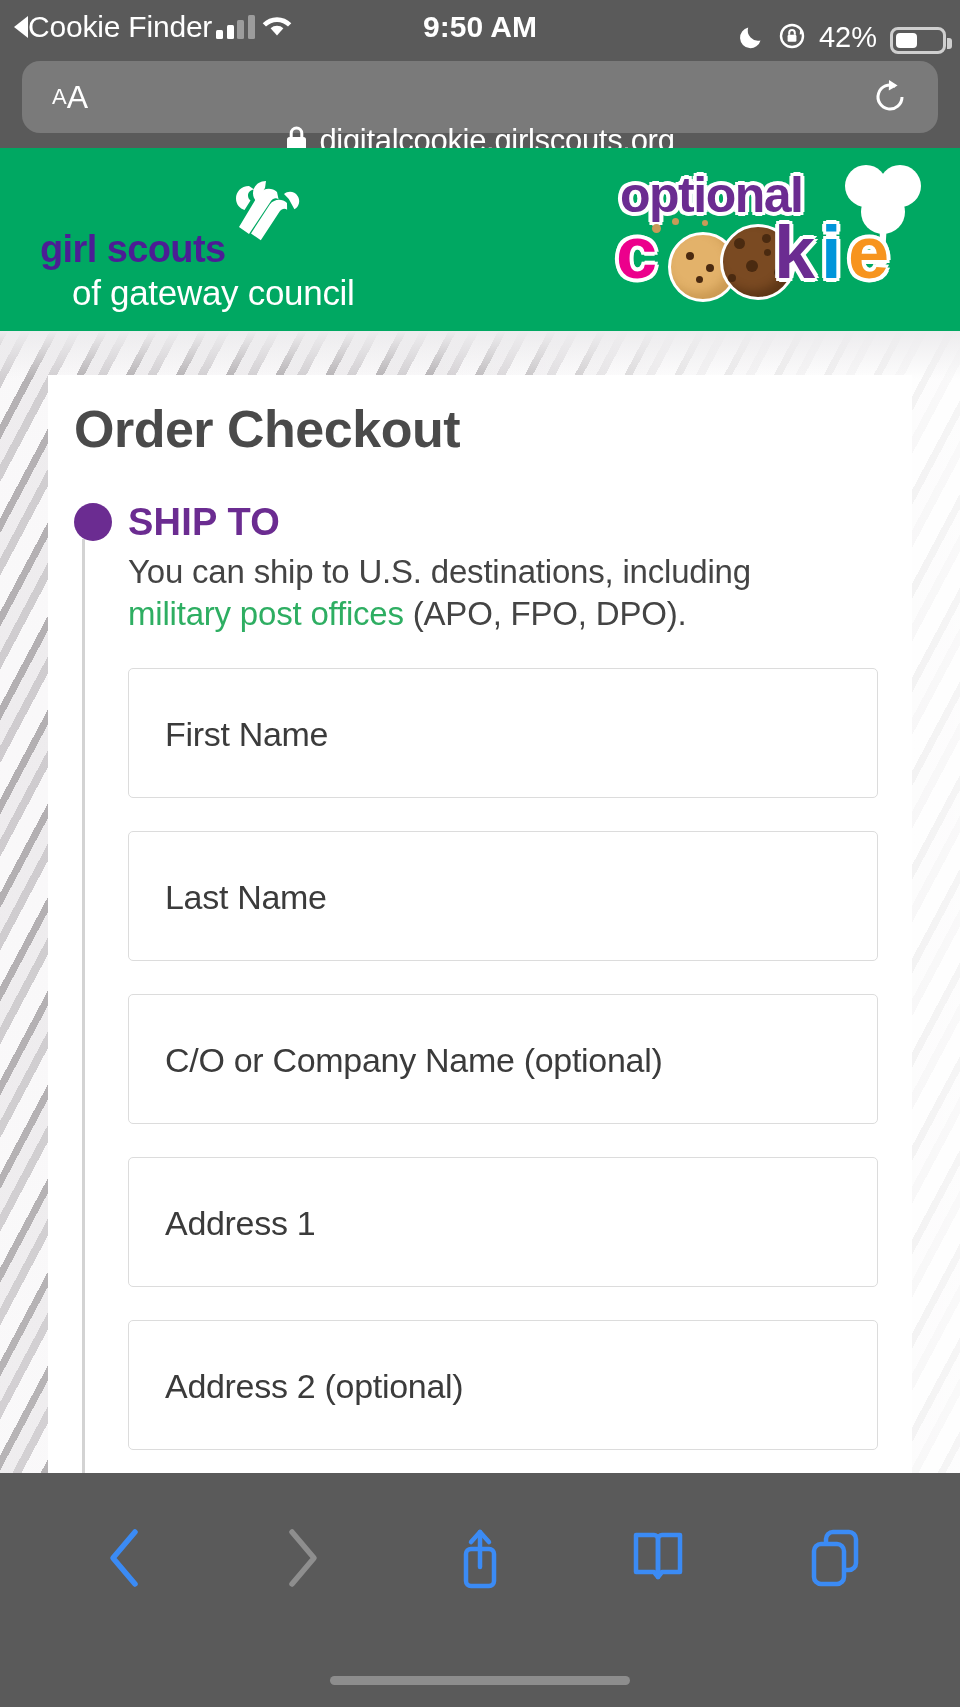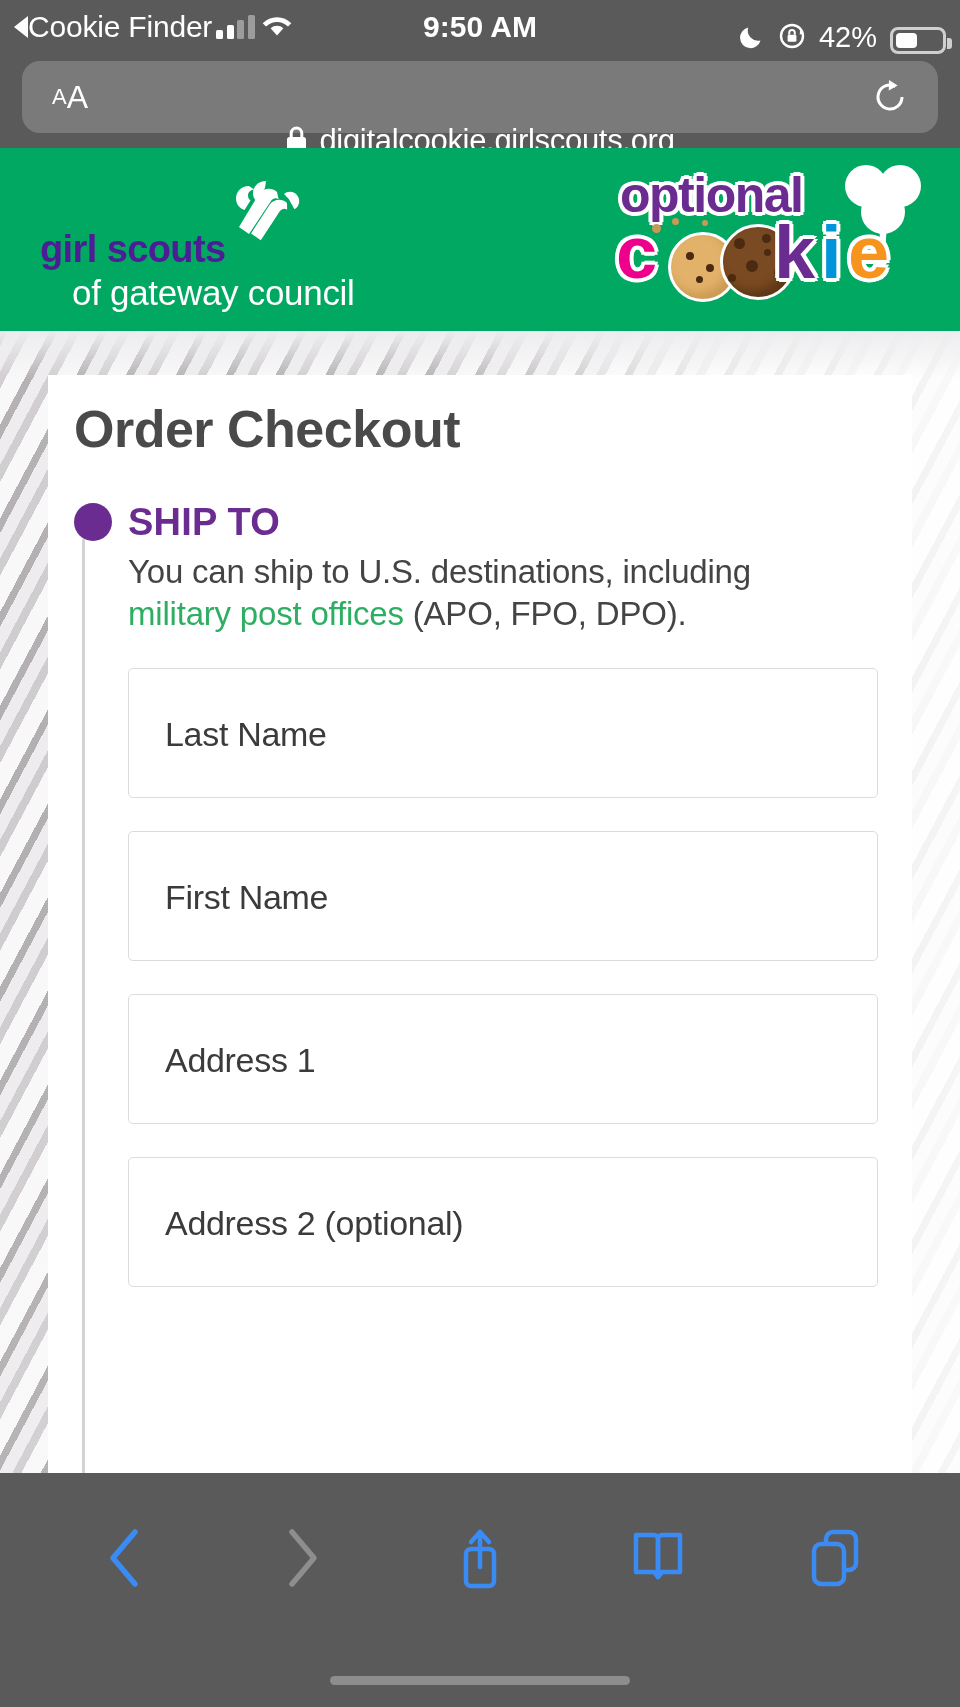--- a/index.html
+++ b/index.html
@@ -330,24 +330,27 @@
       <span class="step-rail"></span>
       <span class="step-dot"></span>
       <div class="step-head">SHIP TO</div>
       <div class="step-desc">
         <span>You can ship to U.S. destinations, including </span><a href="#">military post offices</a><span> (APO, FPO, DPO).</span>
       </div>
     </div>
 
     <div class="fields">
       <div class="field">
+        <span class="ph">First Name</span>
+      </div>
+      <div class="field">
         <span class="ph">Last Name</span>
       </div>
       <div class="field">
-        <span class="ph">First Name</span>
+        <span class="ph">C/O or Company Name (optional)</span>
       </div>
       <div class="field">
         <span class="ph">Address 1</span>
       </div>
       <div class="field">
         <span class="ph">Address 2 (optional)</span>
       </div>
     </div>
   </div>
 

